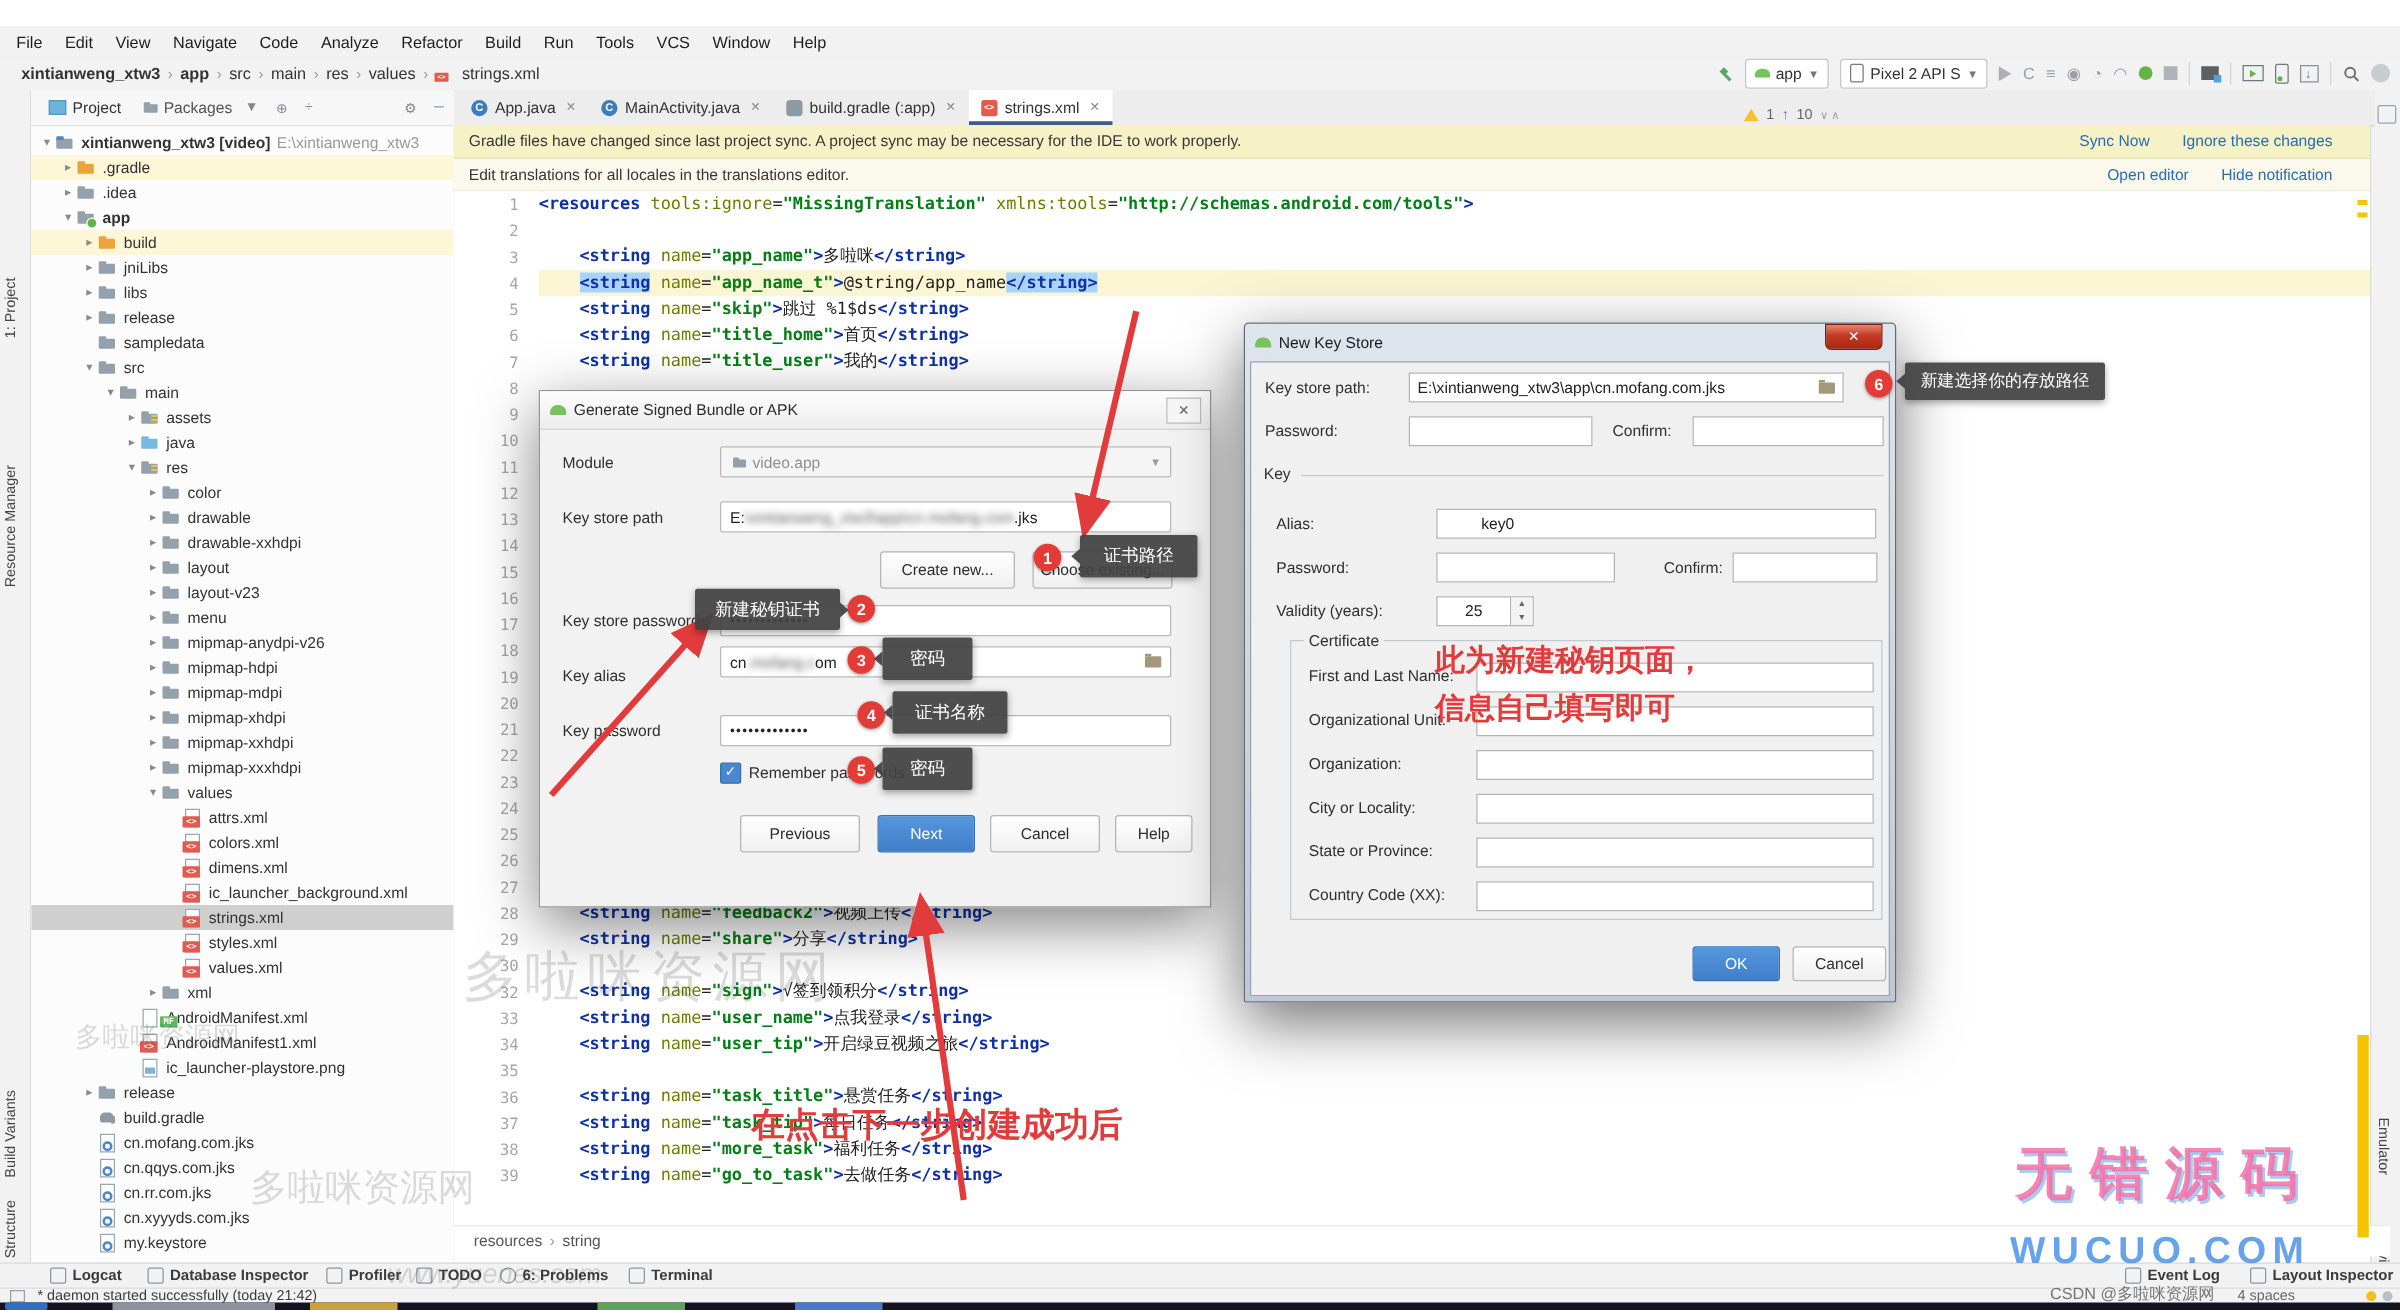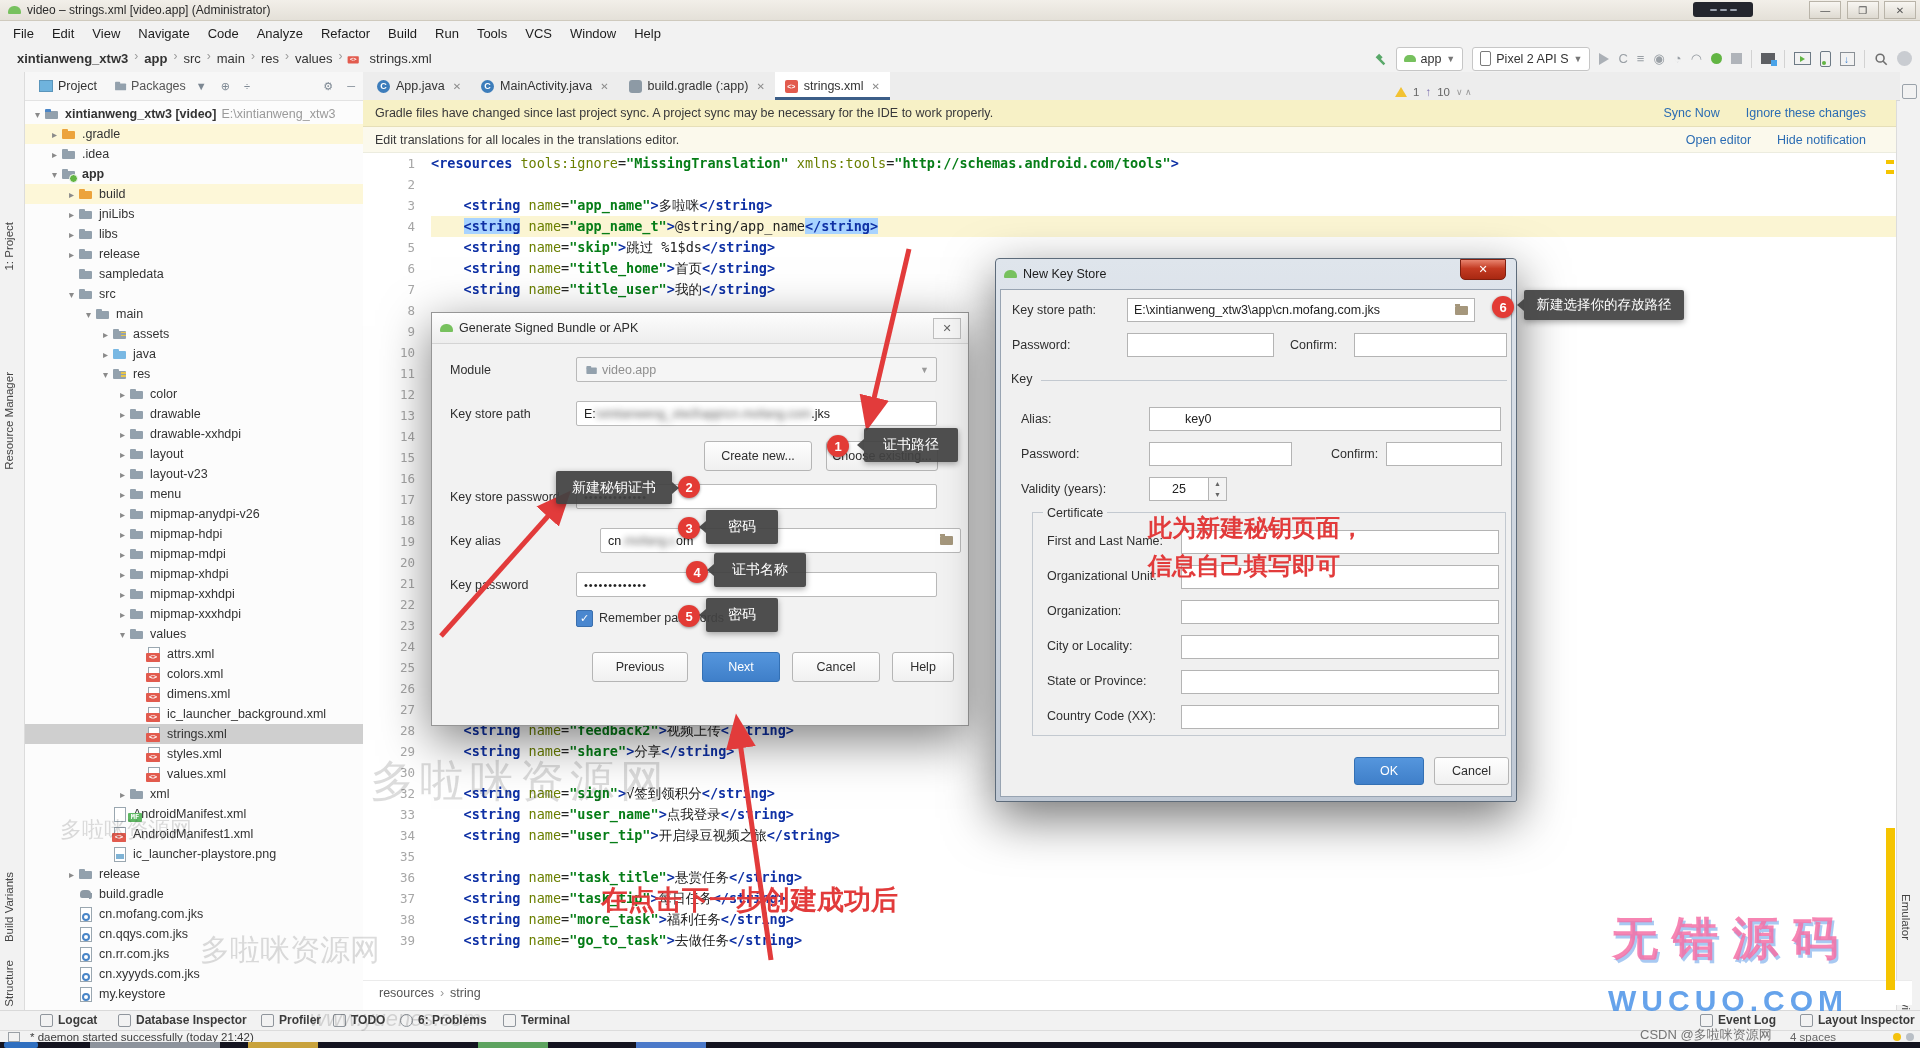--- a/index.html
+++ b/index.html
@@ -13,21 +13,21 @@
   .winbtn{width:30px;height:16px;border:1px solid #b9b4a9;background:linear-gradient(#f8f6f2,#dedad1);
           display:inline-flex;align-items:center;justify-content:center;font-size:10px;color:#555;margin-left:2px;}
   .recpill{position:absolute;left:1693px;top:2px;width:60px;height:15px;background:#23252d;border-radius:3px;
            display:flex;align-items:center;justify-content:center;gap:3px;}
   .recpill i{width:7px;height:2px;background:#9aa0ad;border-radius:1px;}
   .menubar{position:absolute;left:0;top:21px;width:1920px;height:24px;background:#f2f2f2;border-bottom:1px solid #e2e2e2;
            display:flex;align-items:center;padding-left:4px;}
   .menubar .mi{padding:3px 9px;color:#1d1d1d;}
   .navbar{position:absolute;left:0;top:45px;width:1920px;height:27px;background:#f2f2f2;border-bottom:1px solid #d9d9d9;
           display:flex;align-items:center;}
-  .crumbs{display:flex;padding-left:14px;color:#333;}
+  .crumbs{display:flex;align-items:center;padding-left:14px;color:#333;}
   .crumbs .ci{padding:2px 3px;}
   .crumbs .sep{color:#9a9a9a;padding:0 3px;font-size:12px;}
   .navtools{margin-left:auto;display:flex;align-items:center;gap:9px;padding-right:8px;}
   .combo{height:22px;background:#fff;border:1px solid #c6c6c6;border-radius:3px;display:flex;align-items:center;
          gap:5px;padding:0 7px;font-size:12.5px;color:#333;}
   .chev-d{font-size:9px;color:#777;}
   .gico{display:inline-block;width:14px;height:14px;}
   .tri-play{width:0;height:0;border-left:10px solid #abb0b6;border-top:6px solid transparent;border-bottom:6px solid transparent;}
   .sq-stop{width:11px;height:11px;background:#b0b4ba;}
   .toolglyph{color:#9aa0a6;font-size:13px;}
@@ -154,34 +154,20 @@
        border-bottom:6px solid transparent;border-left:7px solid rgba(66,66,66,.93);}
   .rednote{position:absolute;color:#e23b3b;font-weight:bold;z-index:61;}
   .wm{position:absolute;color:rgba(60,60,60,.18);z-index:20;pointer-events:none;white-space:nowrap;}
   .arrows{position:absolute;left:0;top:0;z-index:60;pointer-events:none;}
 </style>
 </head>
 <body>
 
 <div class="app">
 
-  <div class="titlebar">
-    <span class="droid-ico"></span>
-    <span>video – strings.xml [video.app] (Administrator)</span>
-    <div class="recpill">
-        <i></i>
-        <i></i>
-        <i></i>
-      </div>
-    <div style="position:absolute;right:4px;top:1px;">
-      <span class="winbtn">—</span>
-      <span class="winbtn">❐</span>
-      <span class="winbtn">✕</span>
-    </div>
-  </div>
 
   <div class="menubar" id="menubar">
       <span class="mi">File</span>
       <span class="mi">Edit</span>
       <span class="mi">View</span>
       <span class="mi">Navigate</span>
       <span class="mi">Code</span>
       <span class="mi">Analyze</span>
       <span class="mi">Refactor</span>
       <span class="mi">Build</span>
@@ -665,21 +651,21 @@
         <span>Create new...</span>
       </div>
     <div class="btn" style="left:394px;top:128px;width:110px;">
         <span>Choose existing...</span>
       </div>
     <span class="flabel" style="left:18px;top:177px;">Key store password</span>
     <div class="tfield" style="left:144px;top:171px;width:361px;">
       <span class="dots">•••••••••••••</span>
     </div>
     <span class="flabel" style="left:18px;top:221px;">Key alias</span>
-    <div class="tfield" style="left:144px;top:215px;width:361px;margin-left:24px;">
+    <div class="tfield" style="left:144px;top:204px;width:361px;">
       <span>cn</span>
         <span class="blur">.mofang.c</span>
         <span>om</span>
       <span class="minifold"></span>
     </div>
     <span class="flabel" style="left:18px;top:265px;">Key password</span>
     <div class="tfield" style="left:144px;top:259px;width:361px;">
       <span class="dots">•••••••••••••</span>
     </div>
     <span class="cbx" style="left:144px;top:297px;">✓</span>

